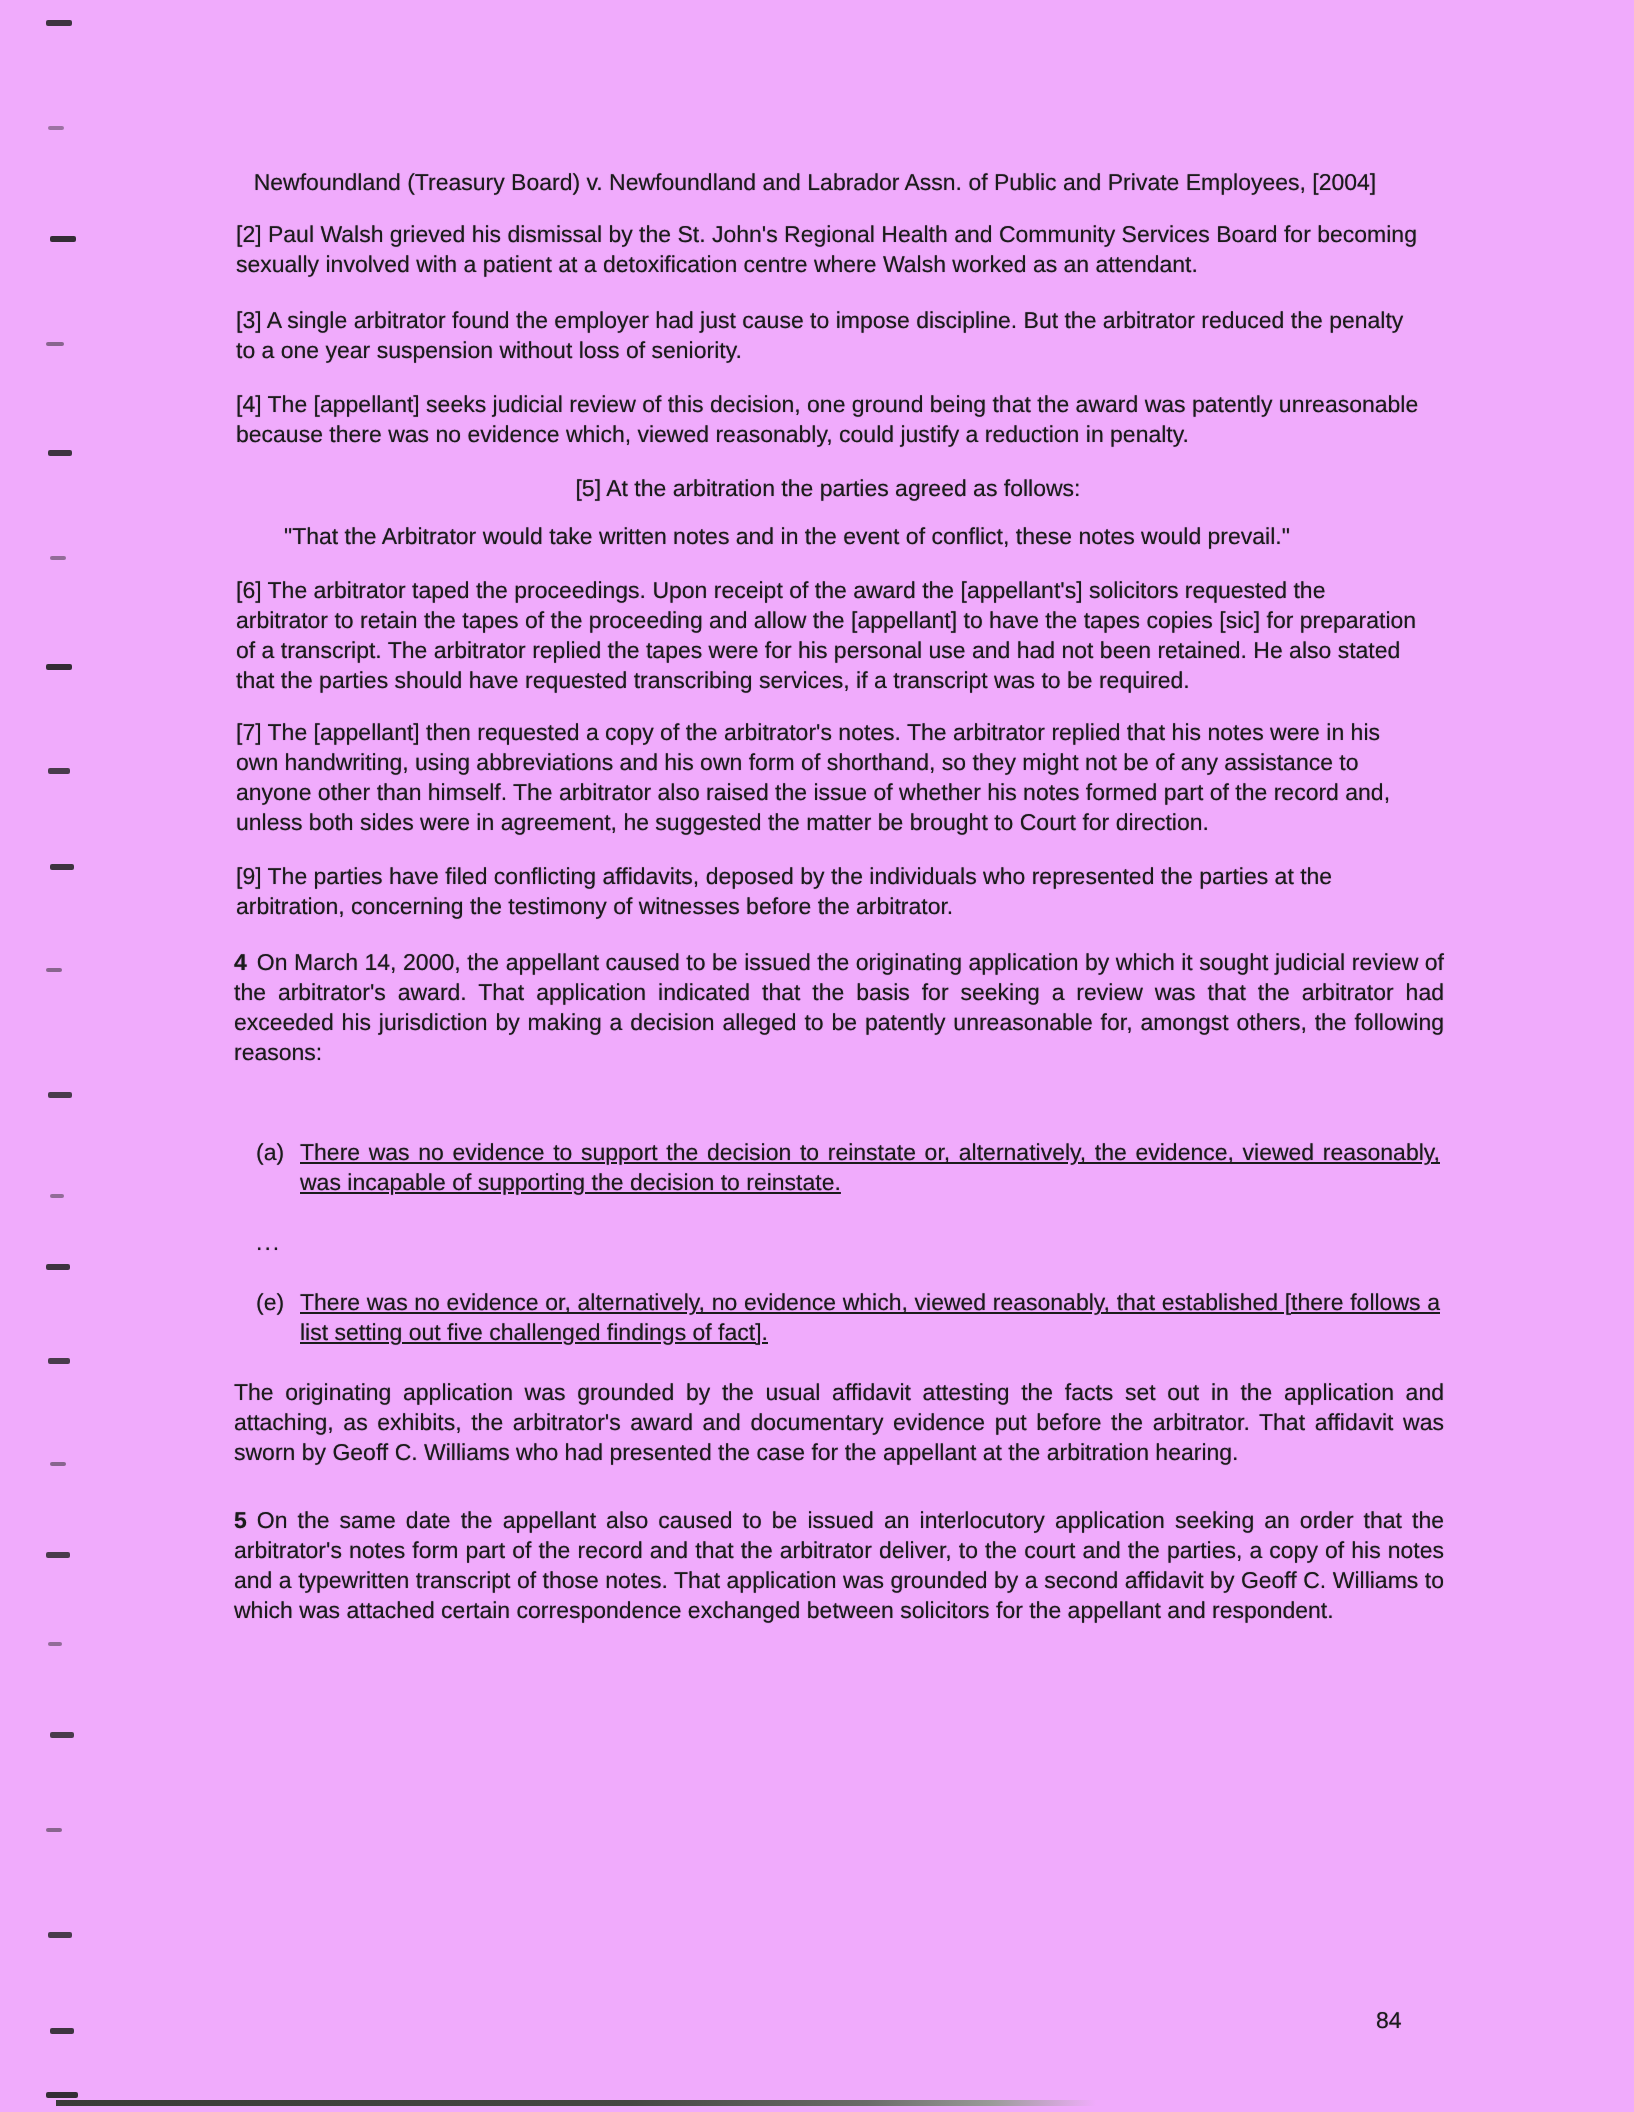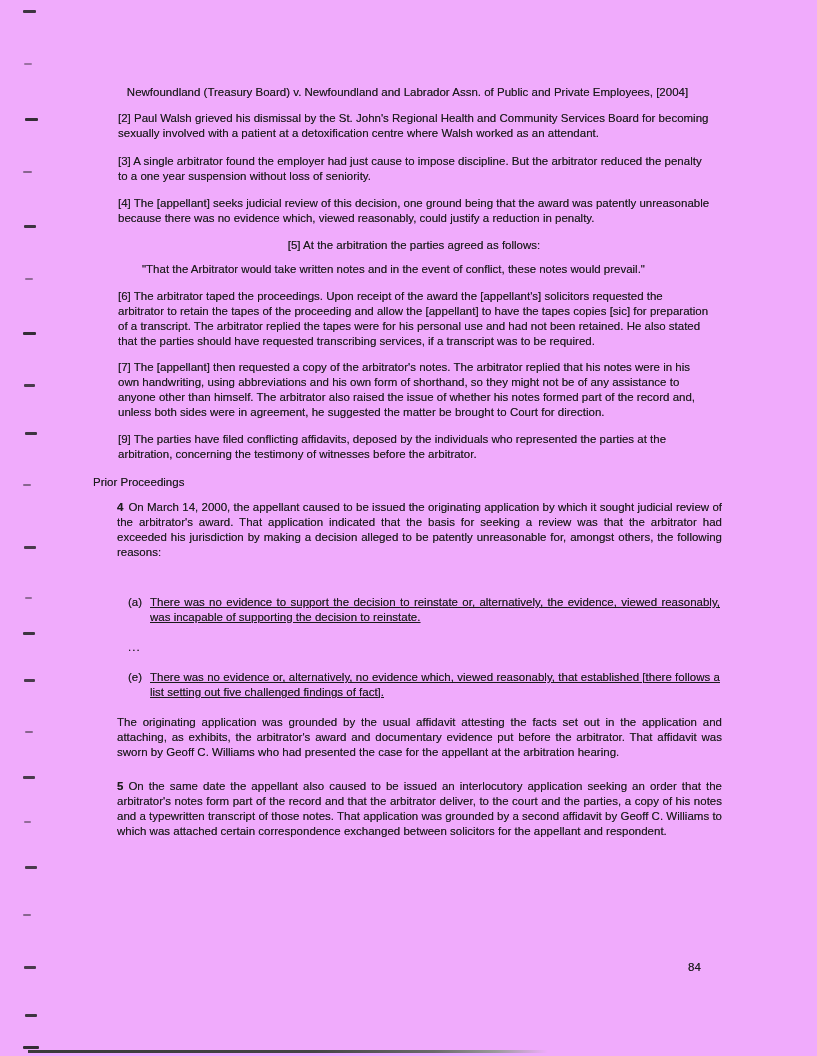--- a/index.html
+++ b/index.html
@@ -39,21 +39,21 @@
   .list-item{
     display:flex;
     margin:0 0 15px 35px;
     padding-right:2px;
   }
   .list-label{flex:0 0 22px;}
   .list-text{flex:1;text-align:justify;text-decoration:underline;}
   .ellipsis-row{margin:0 0 15px 35px;letter-spacing:1px;}
   .page-number{
     position:absolute;
-    top:960px;left:688px;
+    top:1004px;left:688px;
     font-size:11.5px;
   }
   .scan-mark{
     position:absolute;
     background:#1f1f1f;
     border-radius:1px;
   }
   .scan-bar{
     position:absolute;
     left:28px;top:1050px;
@@ -74,21 +74,20 @@
 
     <p class="indent mb13">[2] Paul Walsh grieved his dismissal by the St. John's Regional Health and Community Services Board for becoming sexually involved with a patient at a detoxification centre where Walsh worked as an attendant.</p>
     <p class="indent">[3] A single arbitrator found the employer had just cause to impose discipline. But the arbitrator reduced the penalty to a one year suspension without loss of seniority.</p>
     <p class="indent">[4] The [appellant] seeks judicial review of this decision, one ground being that the award was patently unreasonable because there was no evidence which, viewed reasonably, could justify a reduction in penalty.</p>
     <p class="indent" style="margin-bottom:9px;text-align:center;">[5] At the arbitration the parties agreed as follows:</p>
     <p class="quote">"That the Arbitrator would take written notes and in the event of conflict, these notes would prevail."</p>
     <p class="indent" style="margin-bottom:11px;">[6] The arbitrator taped the proceedings. Upon receipt of the award the [appellant's] solicitors requested the arbitrator to retain the tapes of the proceeding and allow the [appellant] to have the tapes copies [sic] for preparation of a transcript. The arbitrator replied the tapes were for his personal use and had not been retained. He also stated that the parties should have requested transcribing services, if a transcript was to be required.</p>
     <p class="indent" style="margin-bottom:12px;">[7] The [appellant] then requested a copy of the arbitrator's notes. The arbitrator replied that his notes were in his own handwriting, using abbreviations and his own form of shorthand, so they might not be of any assistance to anyone other than himself. The arbitrator also raised the issue of whether his notes formed part of the record and, unless both sides were in agreement, he suggested the matter be brought to Court for direction.</p>
     <p class="indent mb13">[9] The parties have filed conflicting affidavits, deposed by the individuals who represented the parties at the arbitration, concerning the testimony of witnesses before the arbitrator.</p>
 
-    <p class="heading">Prior Proceedings</p>
 
     <p class="jst mb35"><span class="pnum">4</span><span>On March 14, 2000, the appellant caused to be issued the originating application by which it sought judicial review of the arbitrator's award. That application indicated that the basis for seeking a review was that the arbitrator had exceeded his jurisdiction by making a decision alleged to be patently unreasonable for, amongst others, the following reasons:</span></p>
 
     <div class="list-item">
       <span class="list-label">(a)</span>
       <span class="list-text">There was no evidence to support the decision to reinstate or, alternatively, the evidence, viewed reasonably, was incapable of supporting the decision to reinstate.</span>
     </div>
 
     <div class="ellipsis-row">...</div>
 

